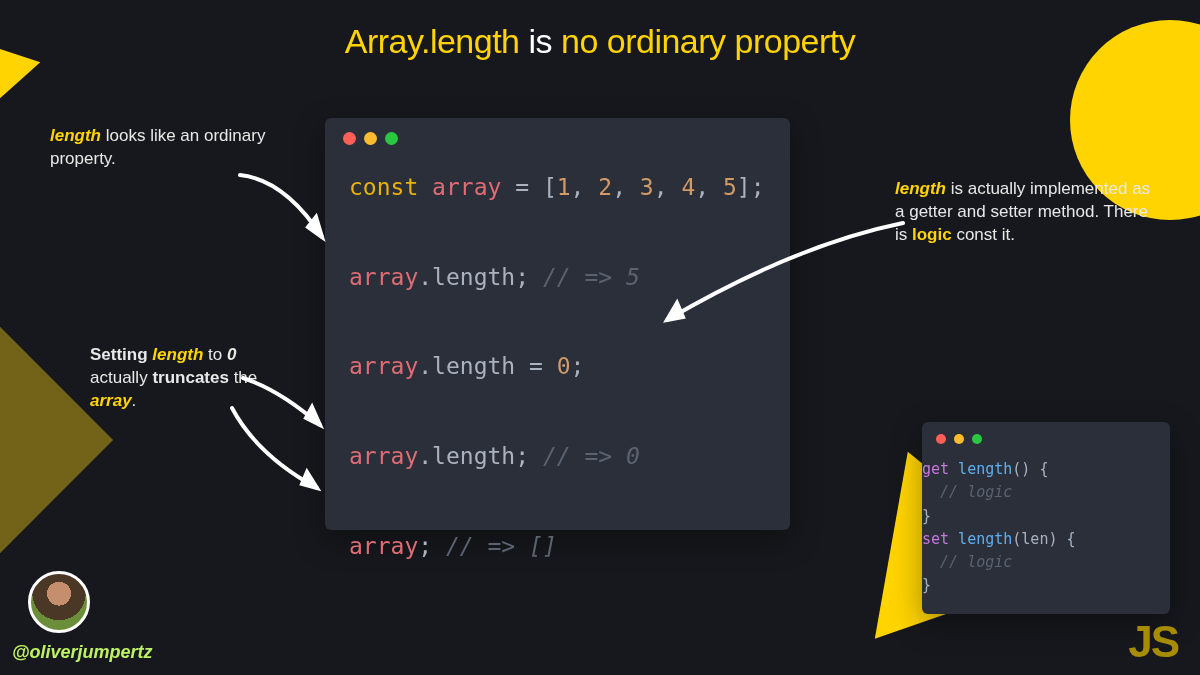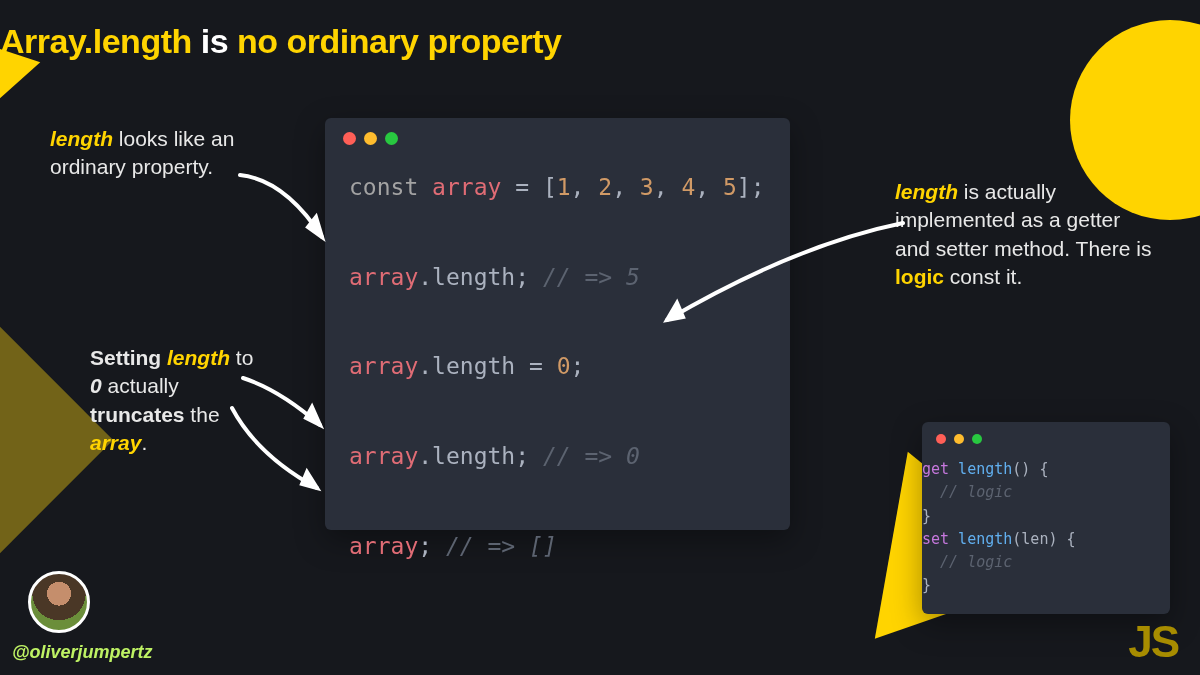--- a/index.html
+++ b/index.html
@@ -42,31 +42,31 @@
     bottom: 155px; left: -80px;
     width: 160px; height: 160px;
     transform: rotate(45deg);
     background: #827117;
     opacity: 0.85;
   }
 
   .title {
     position: absolute;
     top: 22px; left: 0; right: 0;
-    text-align: left;
+    text-align: center;
     font-size: 34px;
-    font-weight: 700;
+    font-weight: 400;
     letter-spacing: -0.5px;
   }
   .title .hl { color: #ffd400; }
   .title .wh { color: #ffffff; }
 
   .anno {
     position: absolute;
-    font-size: 21px;
+    font-size: 17px;
     line-height: 1.35;
     color: #e8e8e8;
     font-weight: 400;
   }
   .anno .b { font-weight: 700; }
   .anno .y { color: #ffd400; font-weight: 700; font-style: italic; }
   #anno1 { top: 125px; left: 50px; width: 225px; }
   #anno2 { top: 322px; left: 90px; width: 180px; margin-top: 22px; }
   #anno3 { top: 178px; right: 45px; width: 260px; }
 
@@ -91,21 +91,21 @@
   .code {
     font-family: "SF Mono", ui-monospace, Menlo, Consolas, monospace;
     font-size: 23px;
     line-height: 1.95;
     padding: 20px 24px 20px 24px;
     white-space: pre;
     color: #c8cdd6;
   }
   .cw-small .code { font-size: 15px; line-height: 1.55; padding: 14px 0; }
 
-  .kw { color: #a3a3a3; }
+  .kw { color: #eab308; }
   .var { color: #e06c75; }
   .prop { color: #abb2bf; }
   .num { color: #d19a66; }
   .punc { color: #abb2bf; }
   .comm { color: #5c6370; font-style: italic; }
   .fn { color: #61afef; }
   .get { color: #c678dd; }
 
   
   .arrow { position: absolute; stroke: #ffffff; fill: none; stroke-width: 4; stroke-linecap: round; }

